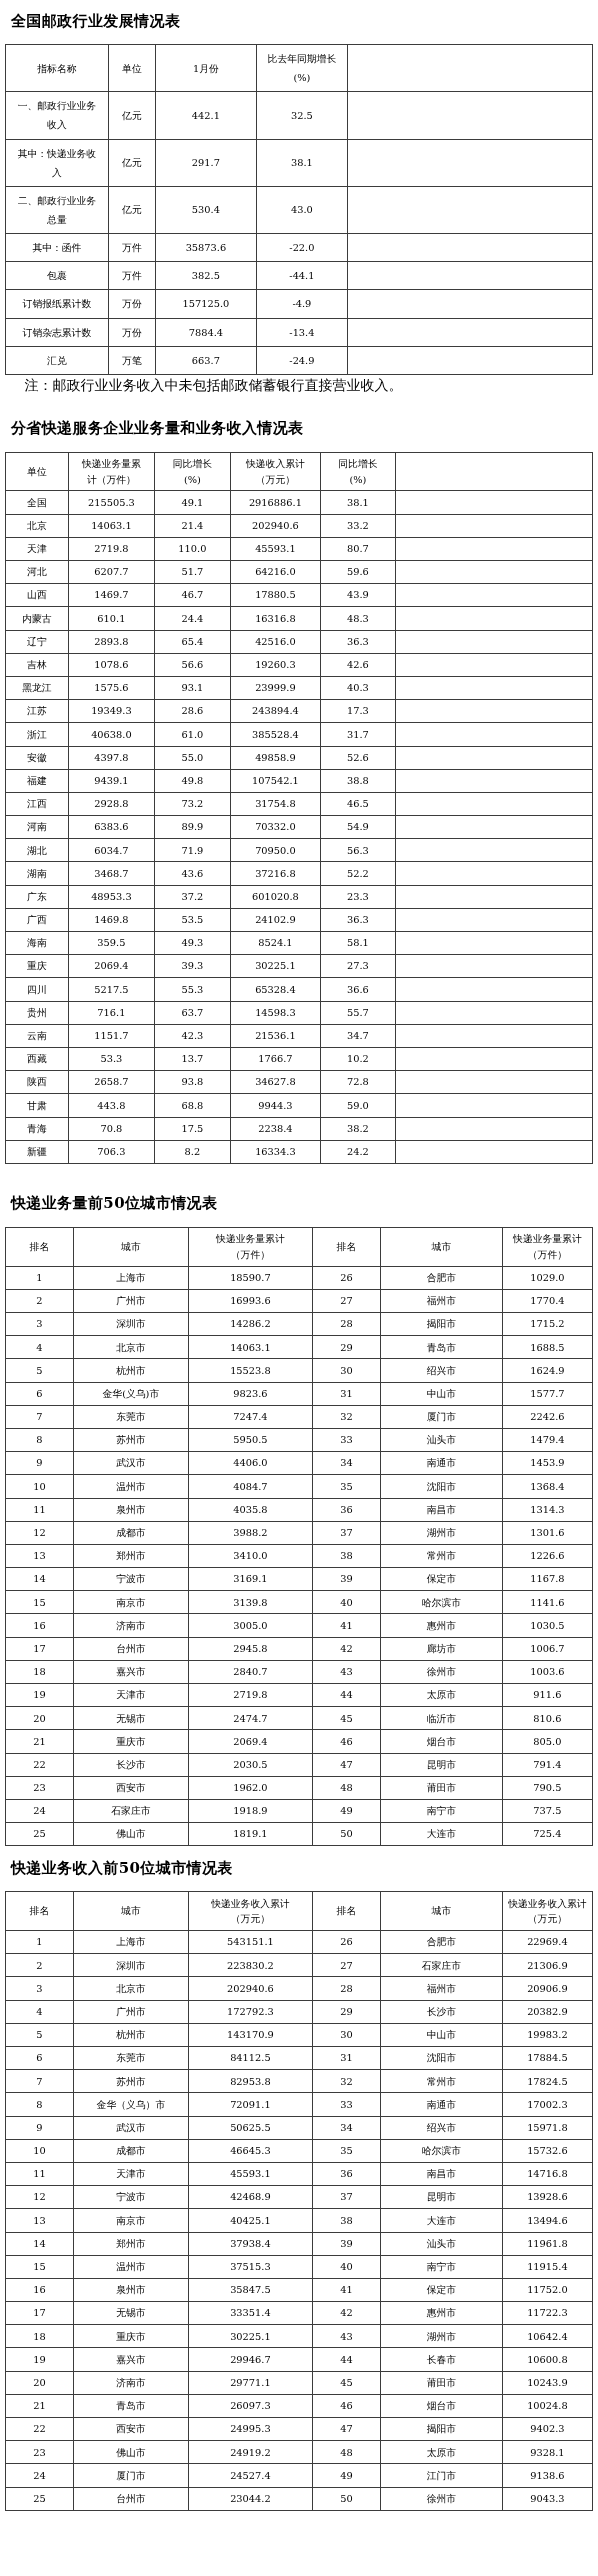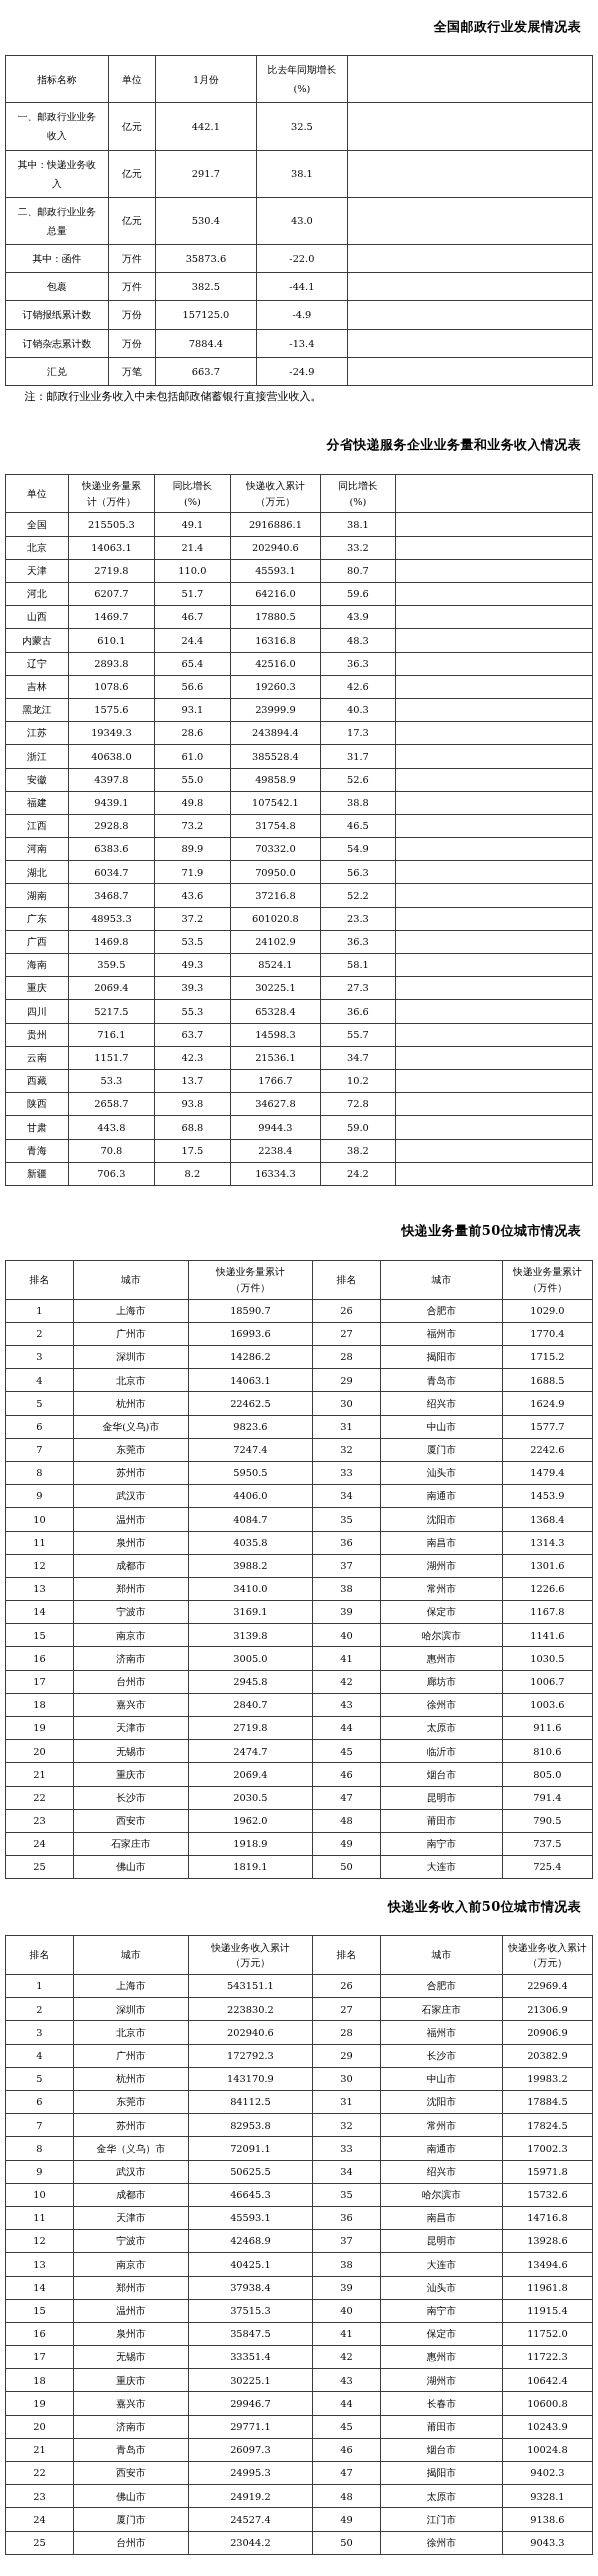--- a/index.html
+++ b/index.html
@@ -9,24 +9,24 @@
     color: #000000;
   }
   body {
     width: 598px;
     font-family: "DejaVu Serif", "Liberation Serif", serif;
   }
   .doc {
     padding: 2.5px 4.9px 4.9px 4.9px;
   }
   .tbl-title {
-    font-size: 13px;
+    font-size: 15px;
     font-weight: bold;
-    text-align: right;
-    margin: 12px;
+    text-align: left;
+    margin: 6px;
     padding: 3.3px 0 7.4px 0;
     letter-spacing: 0.4px;
   }
   .title-t2 { padding-top: 21.3px; }
   .title-t3 { padding-top: 24.6px; }
   .title-t4 { padding-top: 6.6px; }
   table {
     border-collapse: collapse;
     table-layout: fixed;
     width: 588px;
@@ -44,21 +44,21 @@
     line-height: 15.6px;
   }
   
   .t-national th, .t-national td { line-height: 19px; padding: 4.1px 2.5px; }
   .t-national th:nth-child(1), .t-national td:nth-child(1) { width: 97px; margin-left: 28px; }
   .t-national th:nth-child(2), .t-national td:nth-child(2) { width: 41px; }
   .t-national th:nth-child(3), .t-national td:nth-child(3) { width: 95px; }
   .t-national th:nth-child(4), .t-national td:nth-child(4) { width: 85px; }
   .t-national th:nth-child(5), .t-national td:nth-child(5) { width: auto; }
   .note {
-    font-size: 11px;
+    font-size: 14px;
     line-height: 13px;
     margin: 4.1px 0 0 19.7px;
   }
   
   .t-province th:nth-child(1), .t-province td:nth-child(1) { width: 57px; }
   .t-province th:nth-child(2), .t-province td:nth-child(2) { width: 80px; }
   .t-province th:nth-child(3), .t-province td:nth-child(3) { width: 70px; }
   .t-province th:nth-child(4), .t-province td:nth-child(4) { width: 84px; }
   .t-province th:nth-child(5), .t-province td:nth-child(5) { width: 69px; }
   .t-province th:nth-child(6), .t-province td:nth-child(6) { width: auto; }
@@ -446,21 +446,21 @@
           <td>4</td>
           <td>北京市</td>
           <td>14063.1</td>
           <td>29</td>
           <td>青岛市</td>
           <td>1688.5</td>
         </tr>
         <tr>
           <td>5</td>
           <td>杭州市</td>
-          <td>22462.5</td>
+          <td>15523.8</td>
           <td>30</td>
           <td>绍兴市</td>
           <td>1624.9</td>
         </tr>
         <tr>
           <td>6</td>
           <td>金华(义乌)市</td>
           <td>9823.6</td>
           <td>31</td>
           <td>中山市</td>

